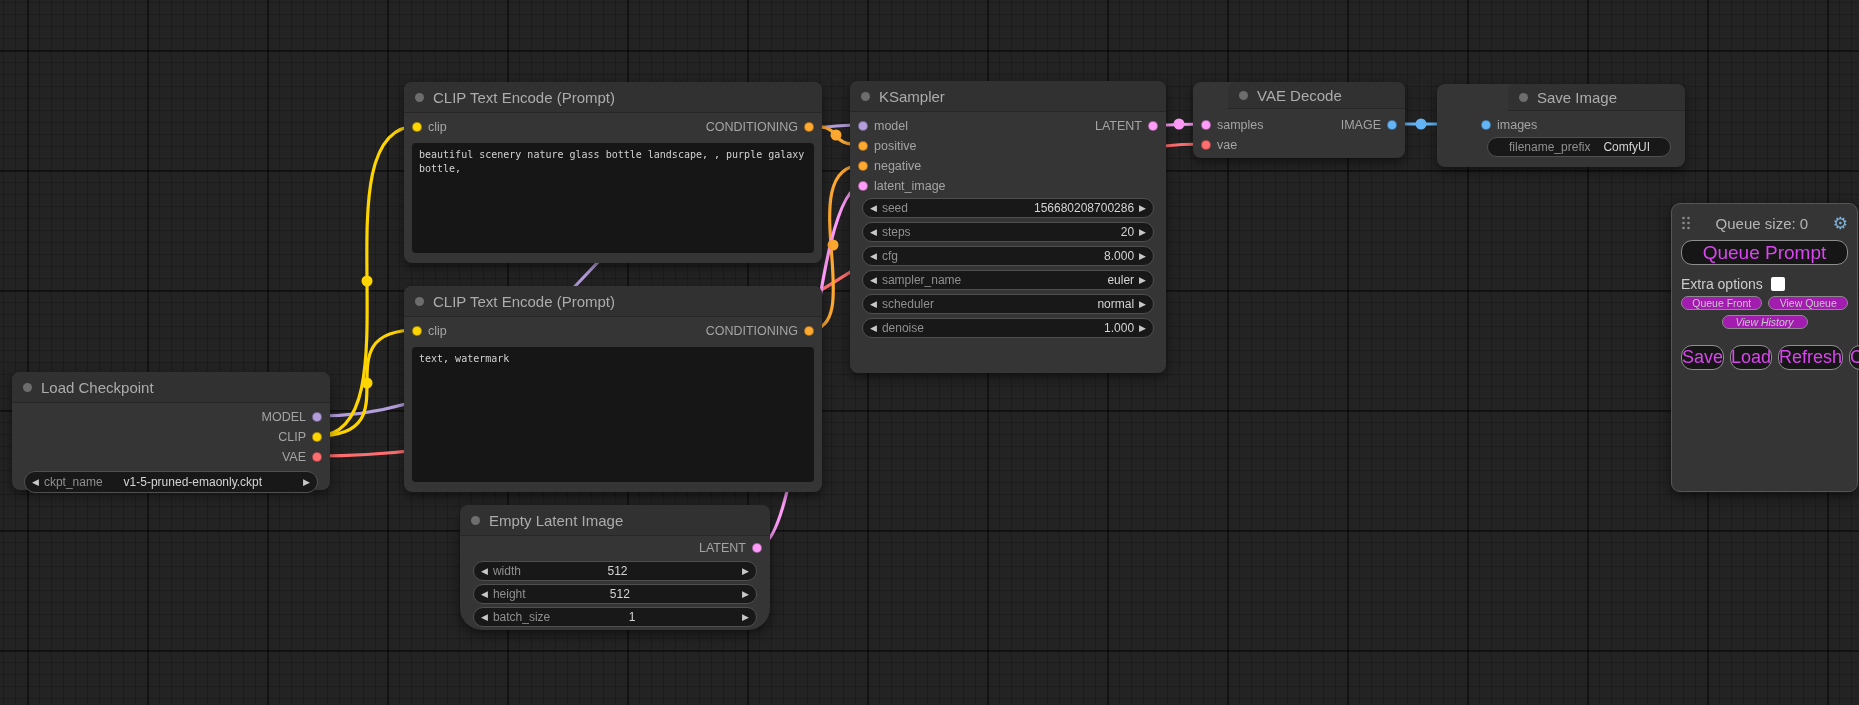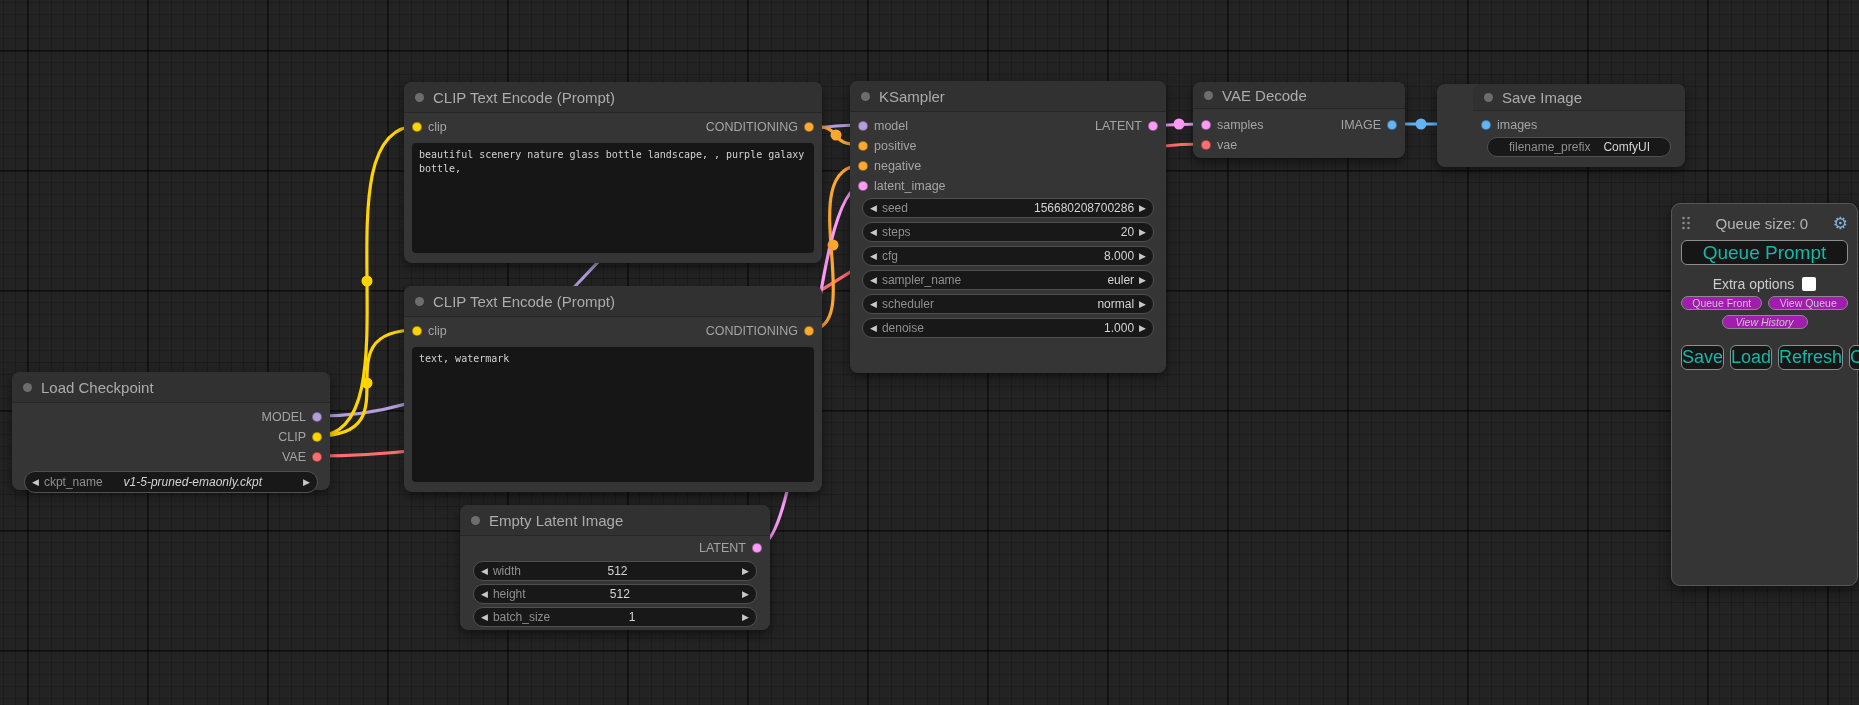--- a/index.html
+++ b/index.html
@@ -13,47 +13,47 @@
       linear-gradient(90deg, rgba(0,0,0,.16) 1px, transparent 1px);
     background-size:120px 120px,120px 120px,12px 12px,12px 12px;
     background-position:27px 50px,27px 50px,3px 2px,3px 2px;}
   svg.wires{position:absolute;left:0;top:0;z-index:1;}
   .wire{fill:none;stroke-width:3.2;stroke-linecap:round;}
   .node{position:absolute;z-index:2;background:#353535;border-radius:8px;
     box-shadow:0 4px 12px rgba(0,0,0,.5);color:#a8a8a8;display:flex;flex-direction:column;}
   .ntitle{height:30px;flex:0 0 30px;display:flex;align-items:center;gap:9px;padding:0 11px;
     background:#313131;border-radius:8px 8px 0 0;border-bottom:1px solid #272727;
     color:#acacac;font-size:15px;}
-  .ntitle.small{height:26px;flex:0 0 26px;}
+  .ntitle.small{height:26px;flex:0 0 26px;margin-left:35px;}
   .tdot{width:9px;height:9px;border-radius:50%;background:#6d6d6d;flex:0 0 9px;}
   .nbody{display:flex;flex-direction:column;flex:1 1 auto;padding-top:4px;}
   .prow{height:20px;display:flex;align-items:center;padding:0 8px;font-size:12.5px;color:#a4a4a4;gap:6px;}
   .prow .spacer{flex:1 1 auto;}
   .pdot{width:10px;height:10px;border-radius:50%;flex:0 0 10px;border:1px solid rgba(0,0,0,.35);box-sizing:border-box;}
   .widget{height:20px;display:flex;align-items:center;background:#181818;border:1px solid #4f4f4f;
     border-radius:10px;margin:0 12px;padding:0 7px;font-size:12px;gap:5px;box-sizing:border-box;}
   .warrow{color:#c8c8c8;font-size:9px;flex:0 0 auto;line-height:1;}
   .wlabel{color:#8f8f8f;flex:0 0 auto;}
   .wvalue{color:#d4d4d4;margin-left:auto;}
   .wtoggle{width:11px;height:11px;border-radius:50%;flex:0 0 11px;margin-left:6px;}
   .prompt{flex:1 1 auto;margin:6px 8px 10px 8px;background:#161616;border-radius:4px;
     padding:5px 7px;font-family:"DejaVu Sans Mono",monospace;font-size:10px;line-height:14px;
     color:#d2d2d2;white-space:pre-wrap;word-break:break-word;overflow:hidden;}
   
-  .menu{position:absolute;z-index:3;left:1671px;top:203px;width:187px;height:383px;box-sizing:border-box;
+  .menu{position:absolute;z-index:3;left:1671px;top:203px;width:187px;height:289px;box-sizing:border-box;
     background:#353535;border:1px solid #565656;border-radius:9px;box-shadow:0 4px 14px rgba(0,0,0,.55);
     padding:8px 9px;display:flex;flex-direction:column;color:#cfcfcf;}
   .mhead{height:22px;display:flex;align-items:center;}
   .qsize{flex:1 1 auto;text-align:center;font-size:15px;color:#b5b5b5;}
   .gear{font-size:17px;color:#7fb2d9;line-height:1;cursor:pointer;}
-  .btn{height:25px;box-sizing:border-box;background:#161616;border:1px solid #8e8e8e;border-radius:6px;
-    color:#14b8a6;font-size:18px;display:flex;align-items:center;justify-content:center;
+  .btn{height:25px;box-sizing:border-box;background:#161616;border:1px solid #8e8e8e;border-radius:11px;
+    color:#d946ef;font-size:18px;display:flex;align-items:center;justify-content:center;
     font-family:"Liberation Sans",sans-serif;}
   .btn.qp{margin-top:6px;font-size:19px;}
-  .extra{margin-top:11px;height:16px;display:flex;align-items:center;justify-content:center;gap:8px;
+  .extra{margin-top:11px;height:16px;display:flex;align-items:center;gap:8px;
     font-size:14px;color:#cccccc;}
   .chk{width:14px;height:14px;background:#ffffff;border-radius:2px;}
   .pillrow{margin-top:4px;display:flex;gap:6px;}
   .pill{flex:1 1 auto;height:14px;box-sizing:border-box;background:#a21caf;border:1px solid #8a8a8a;
     border-radius:8px;color:#c6c6c6;font-size:10.5px;display:flex;align-items:center;justify-content:center;}
   .historyrow{margin-top:5px;display:flex;justify-content:center;}
   .pill.history{flex:0 0 auto;width:86px;font-style:italic;}
   .stack{margin-top:16px;display:flex;gap:6px;}
 </style>
 </head>
@@ -96,21 +96,21 @@
         <span class="pdot" style="background-color: rgb(255, 213, 0);"></span>
       </div>
       <div class="prow">
         <span class="spacer"></span>
         <span>VAE</span>
         <span class="pdot" style="background-color: rgb(255, 110, 110);"></span>
       </div>
       <div class="widget" style="margin-top:4px;height:22px;border-radius:11px;">
         <span class="warrow">◀</span>
         <span class="wlabel">ckpt_name</span>
-        <span class="wvalue" style="margin-right:20px;font-style:italic;">v1-5-pruned-emaonly.ckpt</span>
+        <span class="wvalue" style="margin-right:20px;">v1-5-pruned-emaonly.ckpt</span>
         <span class="warrow" style="margin-left:auto;">▶</span>
       </div>
     </div>
   </div>
 
   <div class="node" style="left:404px;top:82px;width:418px;height:181px;">
     <div class="ntitle">
       <span class="tdot"></span>
       <span>CLIP Text Encode (Prompt)</span>
     </div>
@@ -136,21 +136,21 @@
         <span class="pdot" style="background-color: rgb(255, 213, 0);"></span>
         <span>clip</span>
         <span class="spacer"></span>
         <span>CONDITIONING</span>
         <span class="pdot" style="background-color: rgb(255, 169, 49);"></span>
       </div>
       <div class="prompt">text, watermark</div>
     </div>
   </div>
 
-  <div class="node" style="left:460px;top:505px;width:310px;height:125px;">
+  <div class="node" style="left:460px;top:505px;width:310px;height:125px;border-radius:22px;">
     <div class="ntitle">
       <span class="tdot"></span>
       <span>Empty Latent Image</span>
     </div>
     <div class="nbody" style="padding-top:2px;gap:3px;">
       <div class="prow">
         <span class="spacer"></span>
         <span>LATENT</span>
         <span class="pdot" style="background-color: rgb(255, 156, 249);"></span>
       </div>

